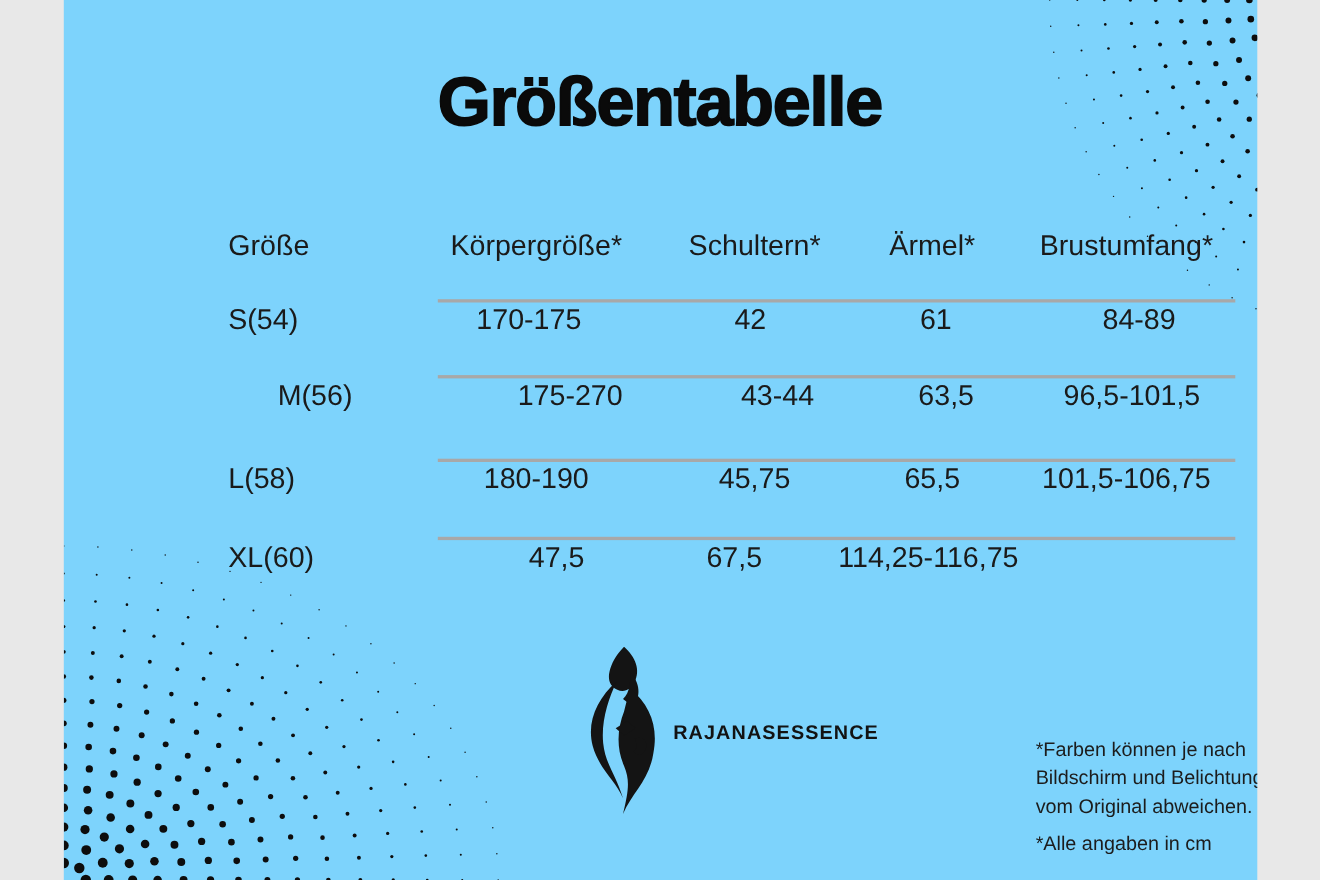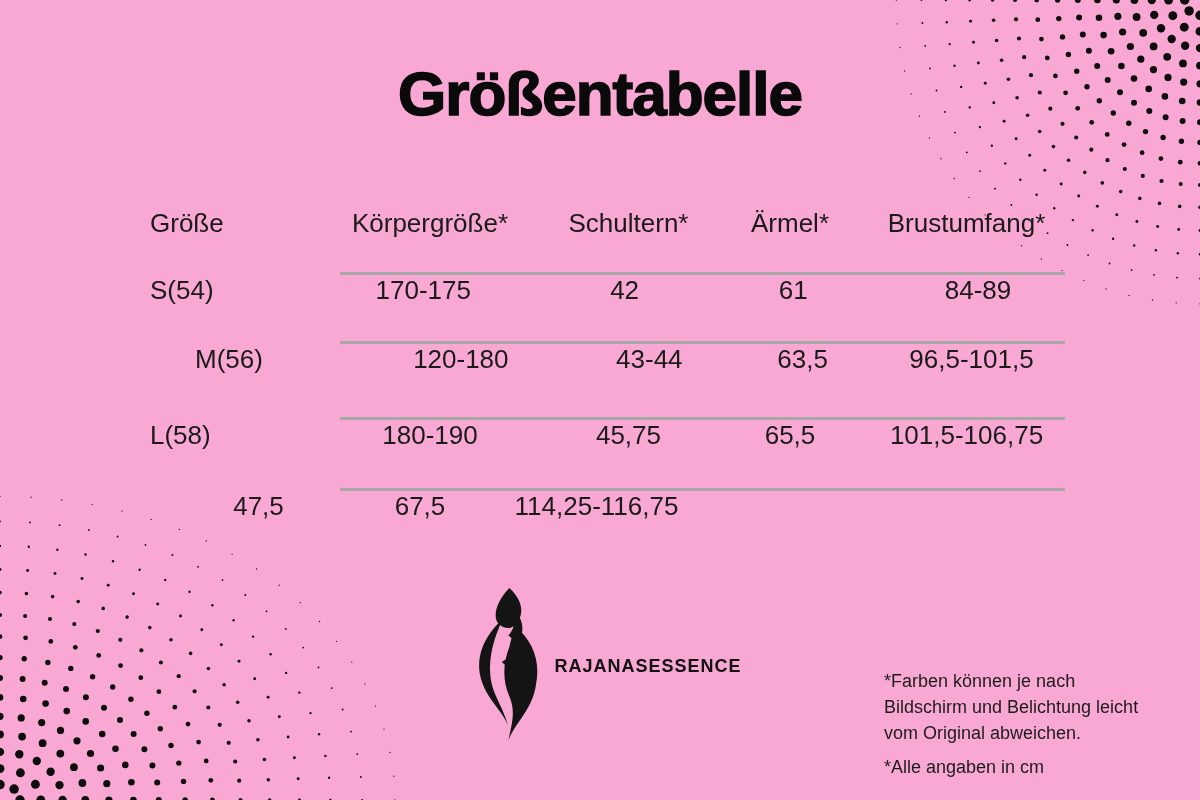--- a/index.html
+++ b/index.html
@@ -1,18 +1,18 @@
 <!DOCTYPE html>
 <html style="--rule: #a8a8a8;"><head>
 <meta charset="utf-8">
 <style>
   html,body{margin:0;padding:0;background:#e8e8e8;}
   .canvas{
-    position:relative;width:1200px;height:800px;margin:0 auto;
-    background:#f9a8d4;overflow:hidden;
+    position:relative;width:1085px;height:800px;margin:0 auto;
+    background:#7dd3fc;overflow:hidden;
     font-family:"Liberation Sans","DejaVu Sans",sans-serif;
     color:#141414;
   }
   .halftone{position:absolute;left:0;top:0;width:1200px;height:800px;pointer-events:none;}
   .page-title{
     position:absolute;left:0;top:58px;width:100%;
     text-align:center;font-size:62px;line-height:1.15;font-weight:bold;
     letter-spacing:-1px;color:#0a0a0a;
     -webkit-text-stroke:1.6px #0a0a0a;
   }
@@ -437,35 +437,36 @@
       <div class="t-row" style="height: 66px; gap: 26px;">
         <div class="cell c0">S(54)</div>
         <div class="cell c1">170-175</div>
         <div class="cell c2">42</div>
         <div class="cell c3">61</div>
         <div class="cell c4">84-89</div>
       </div>
       <div class="rule"></div>
       <div class="t-row" style="height: 73px; margin-left: 45px;">
         <div class="cell c0">M(56)</div>
-        <div class="cell c1">120-180</div>
+        <div class="cell c1">175-270</div>
         <div class="cell c2">43-44</div>
         <div class="cell c3">63,5</div>
         <div class="cell c4">96,5-101,5</div>
       </div>
       <div class="rule"></div>
       <div class="t-row" style="height: 68px;">
         <div class="cell c0">L(58)</div>
         <div class="cell c1">180-190</div>
         <div class="cell c2">45,75</div>
         <div class="cell c3">65,5</div>
         <div class="cell c4">101,5-106,75</div>
       </div>
       <div class="rule"></div>
       <div class="t-row" style="height: 70px;">
+        <div class="cell c0">XL(60)</div>
         <div class="cell c2">47,5</div>
         <div class="cell c3">67,5</div>
         <div class="cell c4">114,25-116,75</div>
       </div>
     </div>
 
   <div class="brand">
     <svg width="96" height="152" viewBox="0 0 100 160" aria-hidden="true">
       <g fill="#141414">
 

